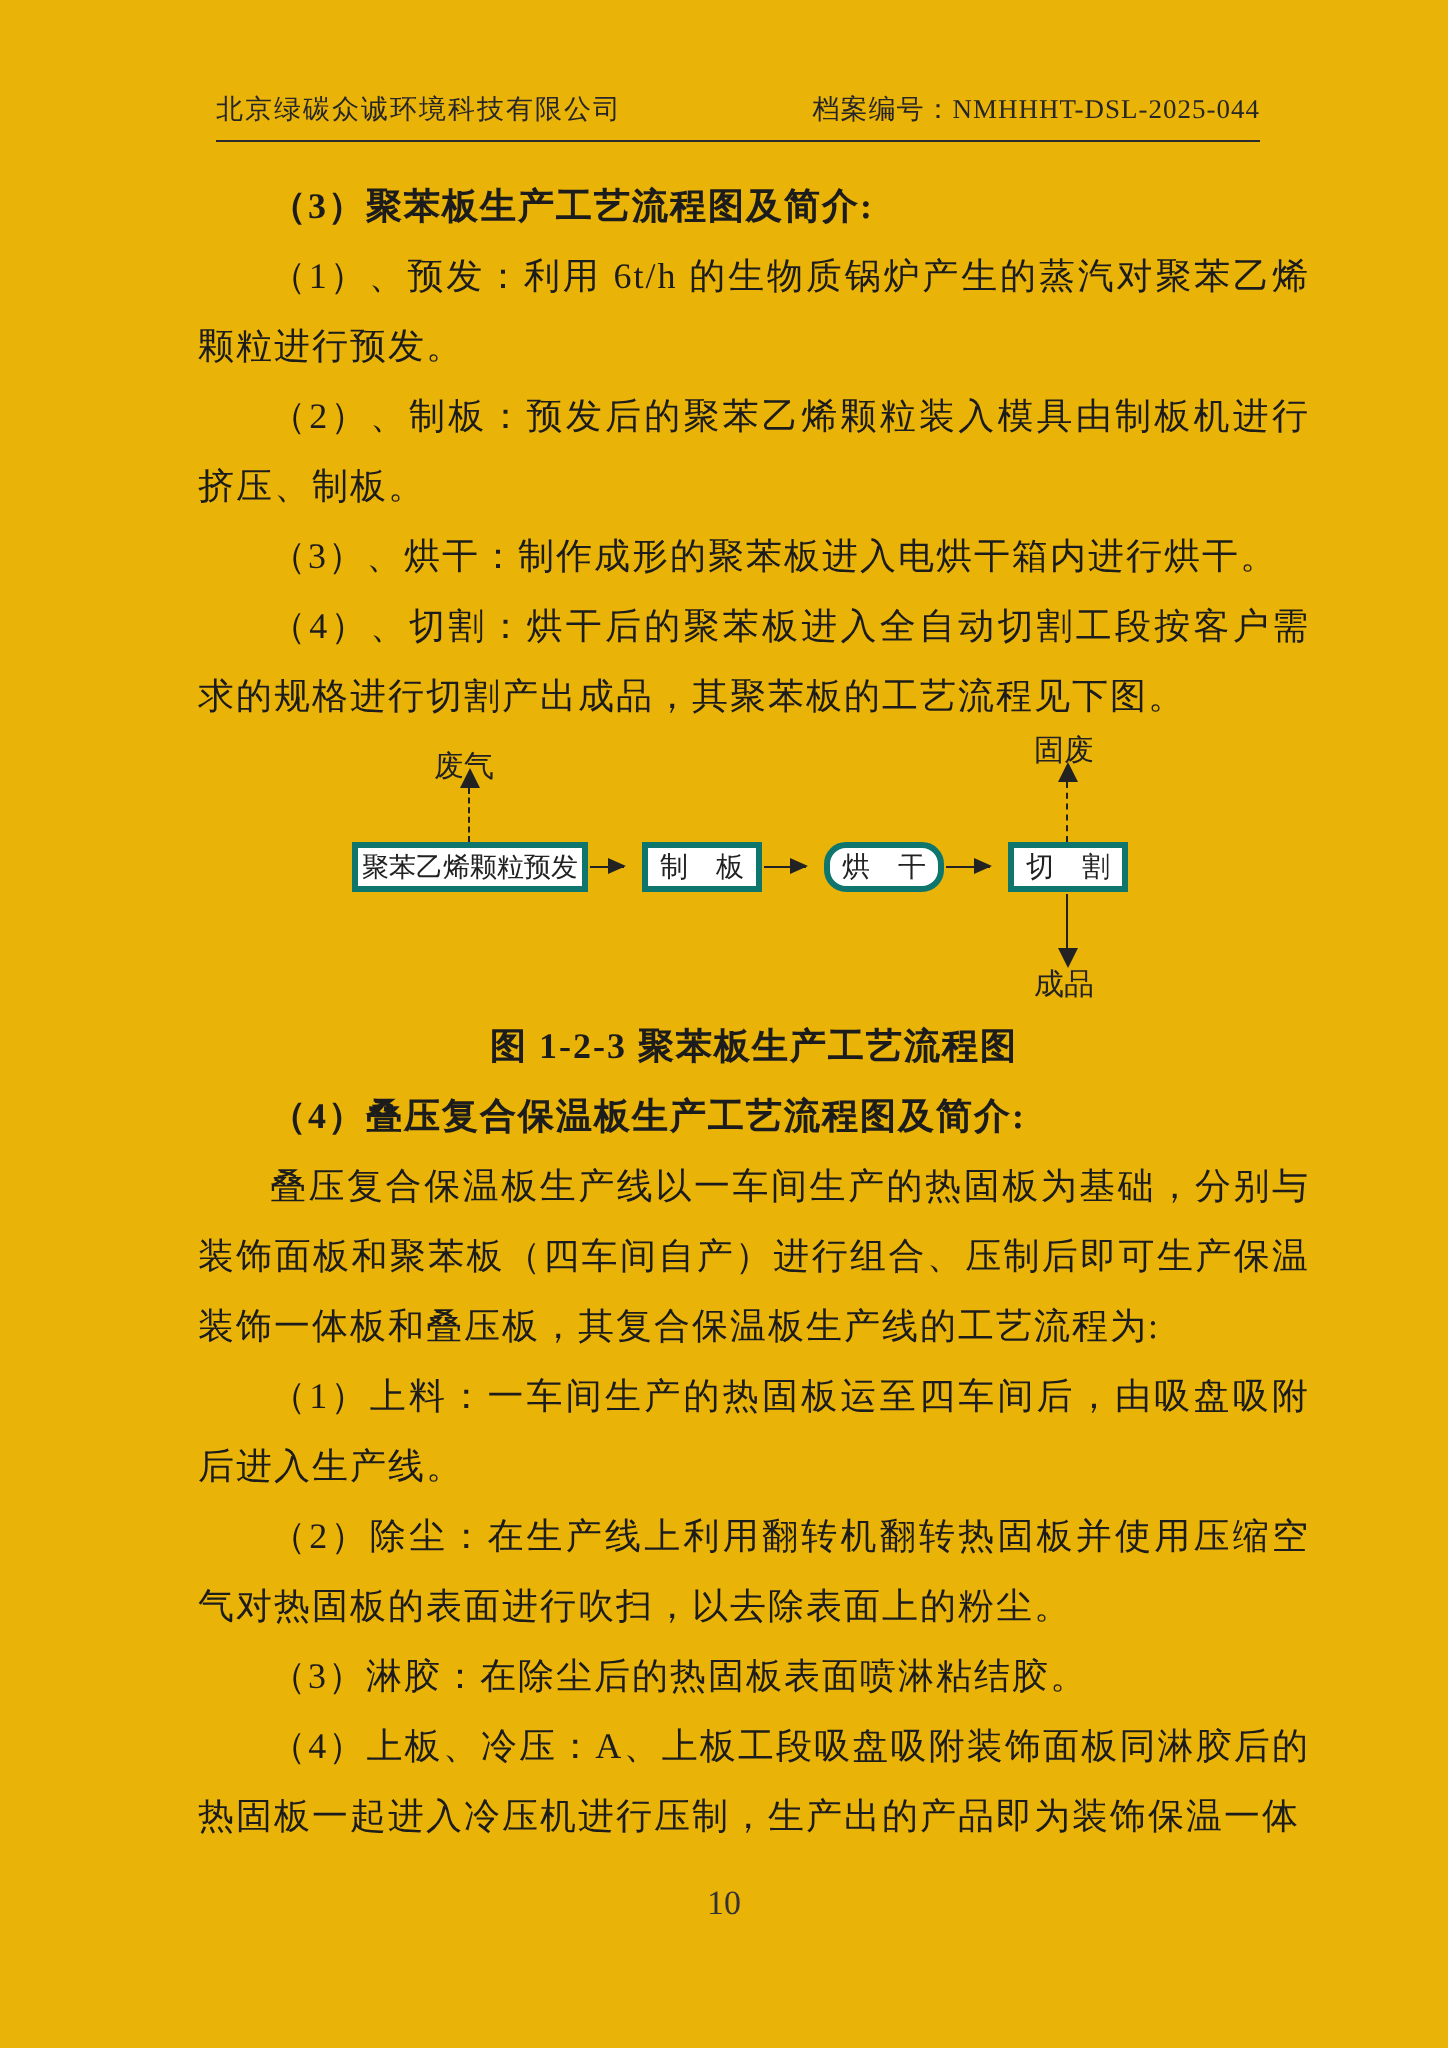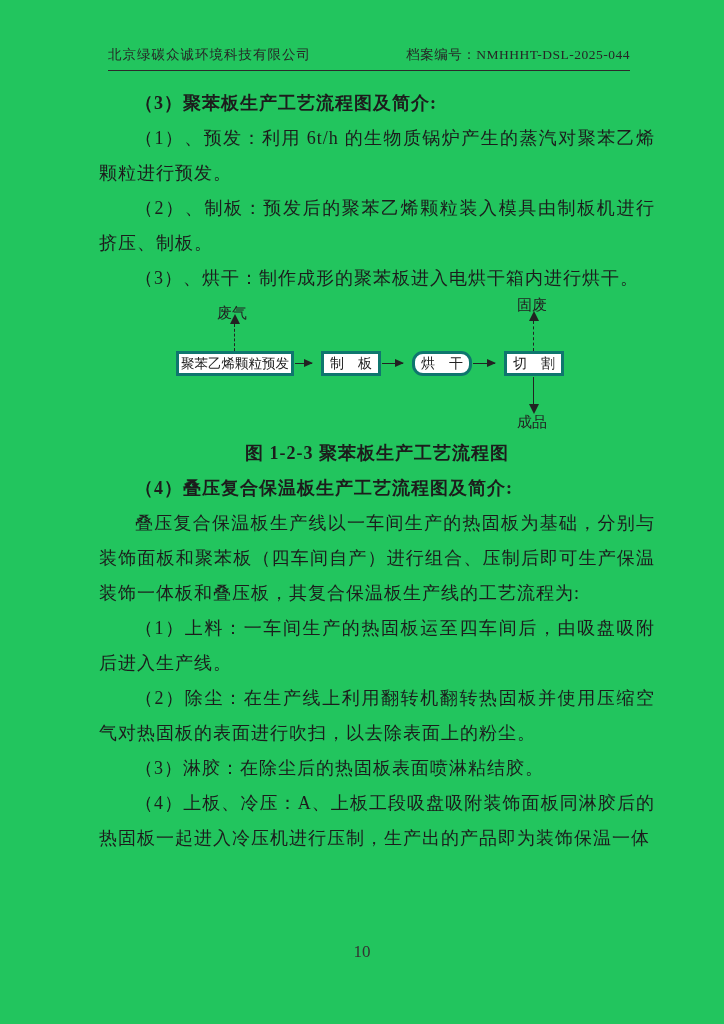--- a/index.html
+++ b/index.html
@@ -1,21 +1,21 @@
 <!DOCTYPE html>
 <html><head>
 <meta charset="utf-8">
 <style>
   * { margin: 0; padding: 0; box-sizing: border-box; }
   html, body { width: 724px; height: 1024px; background: #ffffff; overflow: hidden; }
   body {
     font-family: "Liberation Serif", "DejaVu Serif", serif;
     color: #1f1f1f;
   }
-  .page { position: relative; width: 724px; height: 1024px; background: #22c55e; }
+  .page { position: relative; width: 724px; height: 1024px; background: #eab308; }
 
   
   .header {
     position: absolute; top: 46px; left: 108px; right: 94px;
     display: flex; justify-content: space-between; align-items: baseline;
     border-bottom: 1.5px solid #2b2b2b;
     padding-bottom: 6px;
     font-size: 13.5px; letter-spacing: 1px; color: #262626;
   }
   .header .archive { letter-spacing: 0.5px; }
@@ -85,20 +85,21 @@
   <div class="header">
     <span>北京绿碳众诚环境科技有限公司</span>
     <span class="archive">档案编号：NMHHHT-DSL-2025-044</span>
   </div>
 
   <div class="content">
     <p class="hd">（3）聚苯板生产工艺流程图及简介:</p>
     <p>（1）、预发：利用 6t/h 的生物质锅炉产生的蒸汽对聚苯乙烯颗粒进行预发。</p>
     <p>（2）、制板：预发后的聚苯乙烯颗粒装入模具由制板机进行挤压、制板。</p>
     <p>（3）、烘干：制作成形的聚苯板进入电烘干箱内进行烘干。</p>
+    <p>（4）、切割：烘干后的聚苯板进入全自动切割工段按客户需求的规格进行切割产出成品，其聚苯板的工艺流程见下图。</p>
 
     <div class="diagram">
       <span class="dlabel lab-gas">废气</span>
       <span class="dlabel lab-solid">固废</span>
       <span class="dlabel lab-prod">成品</span>
 
       <span class="tri-up tu1"></span>
       <span class="vdash vd1"></span>
       <span class="tri-up tu2"></span>
       <span class="vdash vd2"></span>

